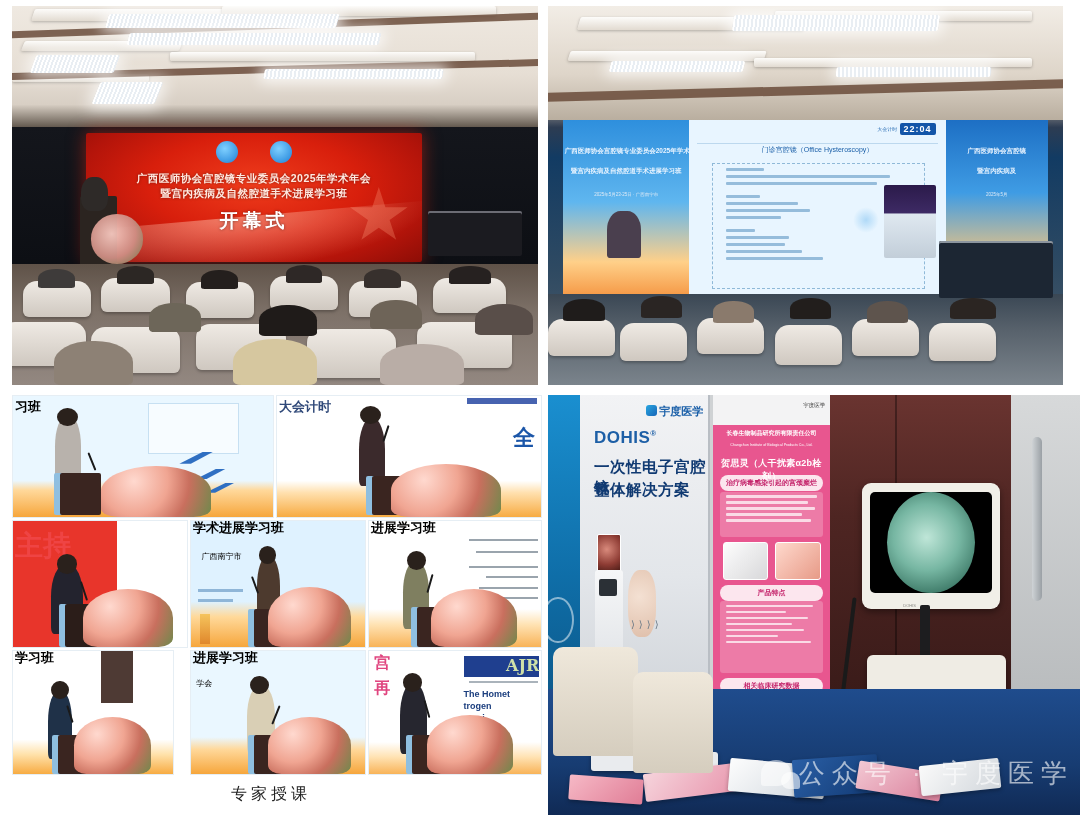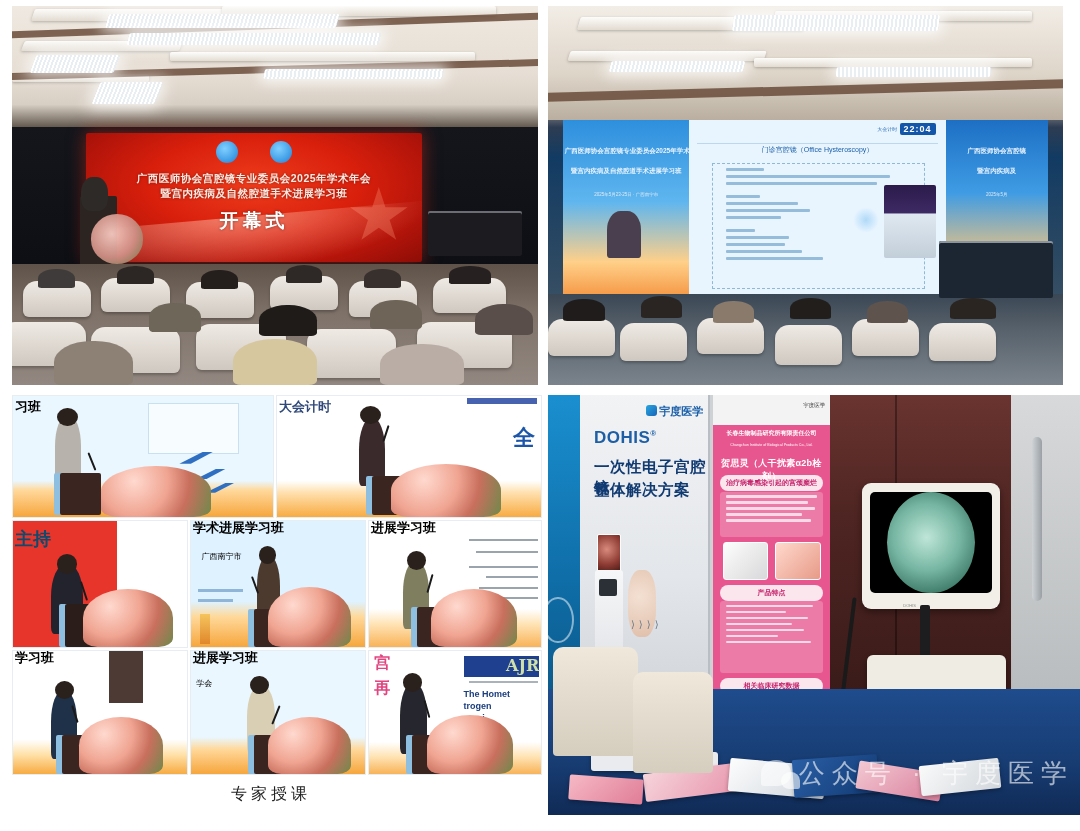--- a/index.html
+++ b/index.html
@@ -329,21 +329,21 @@
       <div class="ctxt" style="right:6px;top:22%;font-size:22px;color:#1b56a8;">全</div>
       <div class="pers" style="left:31%;top:18%;width:10%;height:56%;background:#3b2a2c;"></div>
       <div class="head" style="left:31.5%;top:8%;width:8%;height:15%;"></div>
       <div class="mic" style="left:41%;top:24%;height:14%;transform:rotate(18deg);"></div>
       <div class="podium2" style="left:36%;width:14%;height:32%;"></div>
       <div class="flowers" style="left:43%;width:42%;height:44%;"></div>
     </div>
 
     <div class="cell" style="left:0;top:125px;width:176px;height:128px;">
       <div class="cbg" style="background:linear-gradient(90deg,#e8352b 0 60%,#ffffff 60% 100%);"></div>
-      <div class="ctxt" style="left:2px;top:6px;font-size:18px;color:#0c4a6e;">主持</div>
+      <div class="ctxt" style="left:2px;top:6px;font-size:28px;color:#ef4444;">主持</div>
       <div class="pers" style="left:22%;top:34%;width:18%;height:56%;background:#23232e;"></div>
       <div class="head" style="left:25%;top:26%;width:12%;height:16%;"></div>
       <div class="mic" style="left:40%;top:48%;height:16%;transform:rotate(-18deg);"></div>
       <div class="podium2" style="left:30%;bottom:0;width:22%;height:34%;background:#2b1d19;"></div>
       <div class="flowers" style="left:40%;width:52%;height:46%;"></div>
     </div>
 
     <div class="cell" style="left:178px;top:125px;width:176px;height:128px;">
       <div class="cbg" style="background:linear-gradient(180deg,#dff2ff 0 64%,#ffd99a 76%,#f6a63c 100%);"></div>
       <div class="ctxt" style="left:2px;top:-2px;font-size:13px;">学术进展学习班</div>
@@ -367,21 +367,21 @@
       <div style="position:absolute;right:2%;top:44%;width:30%;height:2px;background:#9aa4ad;"></div>
       <div style="position:absolute;right:2%;top:52%;width:34%;height:2px;background:#9aa4ad;"></div>
       <div style="position:absolute;right:2%;top:60%;width:26%;height:2px;background:#9aa4ad;"></div>
       <div class="pers" style="left:20%;top:32%;width:15%;height:54%;background:#7f7f60;"></div>
       <div class="head" style="left:22%;top:24%;width:11%;height:15%;"></div>
       <div class="mic" style="left:35%;top:42%;height:15%;transform:rotate(16deg);"></div>
       <div class="podium2" style="left:28%;bottom:0;width:20%;height:32%;"></div>
       <div class="flowers" style="left:36%;width:50%;height:46%;"></div>
     </div>
 
-    <div class="cell" style="left:0;top:255px;width:176px;height:125px;">
+    <div class="cell" style="left:0;top:255px;width:162px;height:125px;">
       <div class="cbg" style="background:linear-gradient(180deg,#ffffff 0 72%,#ffe2ab 84%,#f7ab42 100%);"></div>
       <div class="ctxt" style="left:2px;top:-2px;font-size:13px;">学习班</div>
       <div style="position:absolute;left:55%;top:0;width:20%;height:42%;background:#4e3a34;"></div>
       <div class="pers" style="left:22%;top:32%;width:15%;height:56%;background:#1f3148;"></div>
       <div class="head" style="left:24%;top:24%;width:11%;height:15%;"></div>
       <div class="mic" style="left:35%;top:44%;height:15%;transform:rotate(-18deg);"></div>
       <div class="podium2" style="left:28%;bottom:0;width:20%;height:32%;"></div>
       <div class="flowers" style="left:38%;width:48%;height:46%;"></div>
     </div>
 

